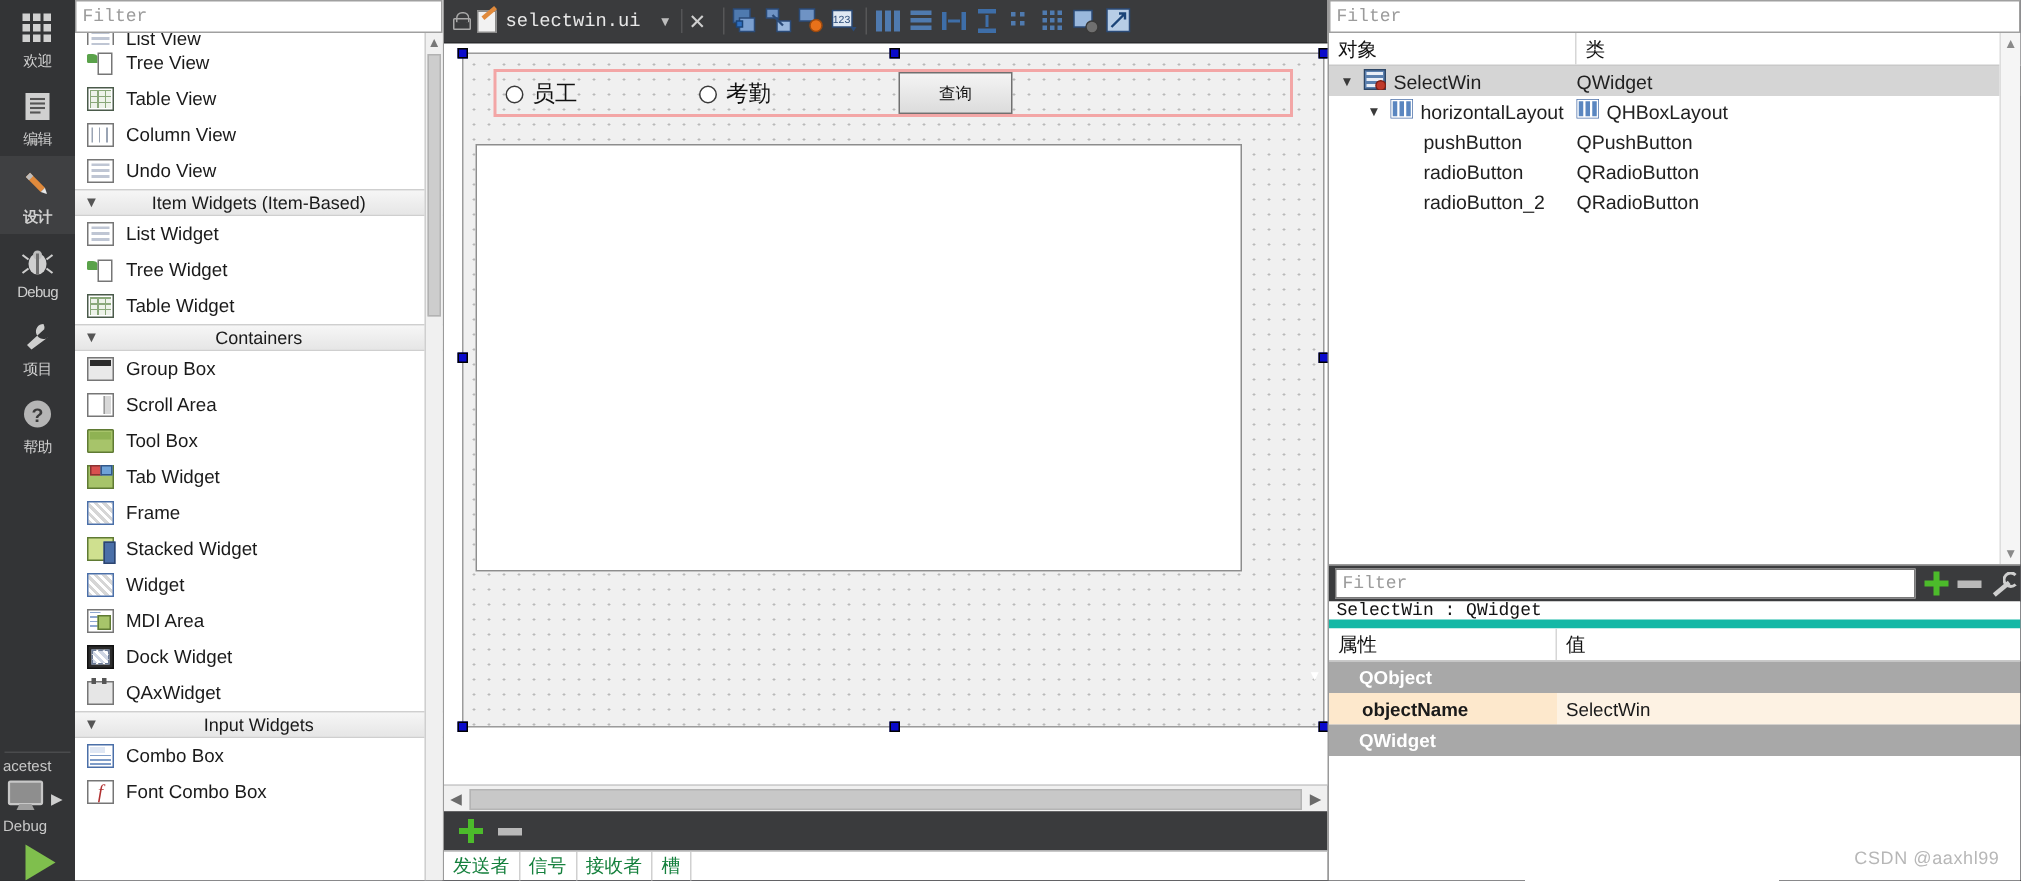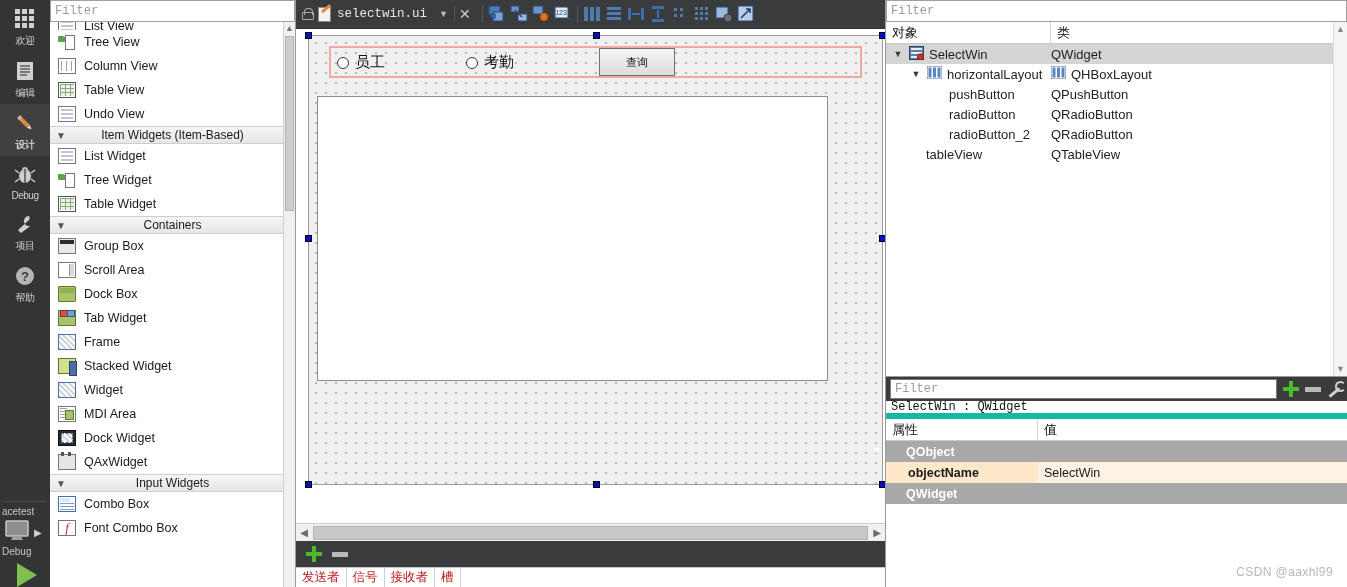--- a/index.html
+++ b/index.html
@@ -131,21 +131,21 @@
   .hscrollbar { height:18px; background:#f0f0f0; border-top:1px solid #cfcfcf; display:flex; align-items:center; }
   .hscrollbar .sbar { flex:1 1 auto; height:14px; background:#c8c8c8; border:1px solid #b4b4b4; margin:0 1px; }
   .hscrollbar .sarr { width:16px; text-align:center; color:#6b6b6b; font-size:10px; cursor:pointer; }
 
   .sigslot { background:#3a3b3d; }
   .sigtoolbar { height:26px; display:flex; align-items:center; gap:10px; padding-left:10px; }
   .plusg { width:16px;height:16px;position:relative; cursor:pointer;}
   .plusg:before{content:"";position:absolute;left:6px;top:0;width:4px;height:16px;background:#4cbb2b;}
   .plusg:after{content:"";position:absolute;top:6px;left:0;height:4px;width:16px;background:#4cbb2b;}
   .minusg{width:16px;height:5px;background:#b9b9b9;cursor:pointer;}
-  .sighdr { height:20px; background:#fff; display:flex; align-items:center; font-size:12.5px; color:#b91c1c; border-top:1px solid #c8c8c8; }
+  .sighdr { height:20px; background:#fff; display:flex; align-items:center; font-size:12.5px; color:#15803d; border-top:1px solid #c8c8c8; }
   .sighdr div { padding: 0 6px; border-right:1px solid #d0d0d0; height:20px; display:flex; align-items:center; }
 
   
   .right { width: 462px; flex: 0 0 462px; background:#fff; display:flex; flex-direction:column; border-left:1px solid #9a9a9a; }
   .objinsp { height: 376px; display:flex; flex-direction:column; position:relative; }
   .tblhdr { height: 22px; background: #fff; border-bottom:1px solid #c9c9c9; display:flex; font-size:13px; color:#111; }
   .tblhdr .c1 { width: 165px; padding-left:6px; display:flex; align-items:center; border-right:1px solid #d6d6d6; }
   .tblhdr .c2 { flex:1 1 auto; padding-left:6px; display:flex; align-items:center; }
   .objrows { flex:1 1 auto; position:relative; overflow:hidden; }
   .objrow { height: 20px; display:flex; align-items:center; font-size:13px; color:#1f1f1f; cursor:pointer; }
@@ -292,26 +292,26 @@
       <div class="wrow" style="height:8px;overflow:hidden;">
         <span class="ico list"></span>
         <span>List View</span>
       </div>
 
       <div class="wrow">
         <span class="ico tree"></span>
         <span>Tree View</span>
       </div>
       <div class="wrow">
+        <span class="ico table"></span>
+        <span>Table View</span>
+      </div>
+      <div class="wrow">
         <span class="ico column"></span>
         <span>Column View</span>
-      </div>
-      <div class="wrow">
-        <span class="ico table"></span>
-        <span>Table View</span>
       </div>
       <div class="wrow">
         <span class="ico list"></span>
         <span>Undo View</span>
       </div>
 
       <div class="wgroup">
         <span class="chev">▼</span>
         <span>Item Widgets (Item-Based)</span>
       </div>
@@ -337,21 +337,21 @@
       <div class="wrow">
         <span class="ico gbox"></span>
         <span>Group Box</span>
       </div>
       <div class="wrow">
         <span class="ico scroll"></span>
         <span>Scroll Area</span>
       </div>
       <div class="wrow">
         <span class="ico toolbox"></span>
-        <span>Dock Box</span>
+        <span>Tool Box</span>
       </div>
       <div class="wrow">
         <span class="ico tabw"></span>
         <span>Tab Widget</span>
       </div>
       <div class="wrow">
         <span class="ico frame"></span>
         <span>Frame</span>
       </div>
       <div class="wrow">
@@ -646,28 +646,20 @@
             </span>
         </div>
         <div class="objrow">
           <span class="name" style="padding-left:63px;">
               <span>radioButton_2</span>
             </span>
           <span class="cls">
               <span>QRadioButton</span>
             </span>
         </div>
-        <div class="objrow">
-          <span class="name" style="padding-left:40px;">
-              <span>tableView</span>
-            </span>
-          <span class="cls">
-              <span>QTableView</span>
-            </span>
-        </div>
       </div>
 
       <div class="vscroll">
         <div class="varr">▲</div>
         <div style="position:absolute;bottom:0;left:0;right:0;" class="varr">▼</div>
       </div>
     </div>
 
     <div class="propeditor">
       <div class="propfilter">

